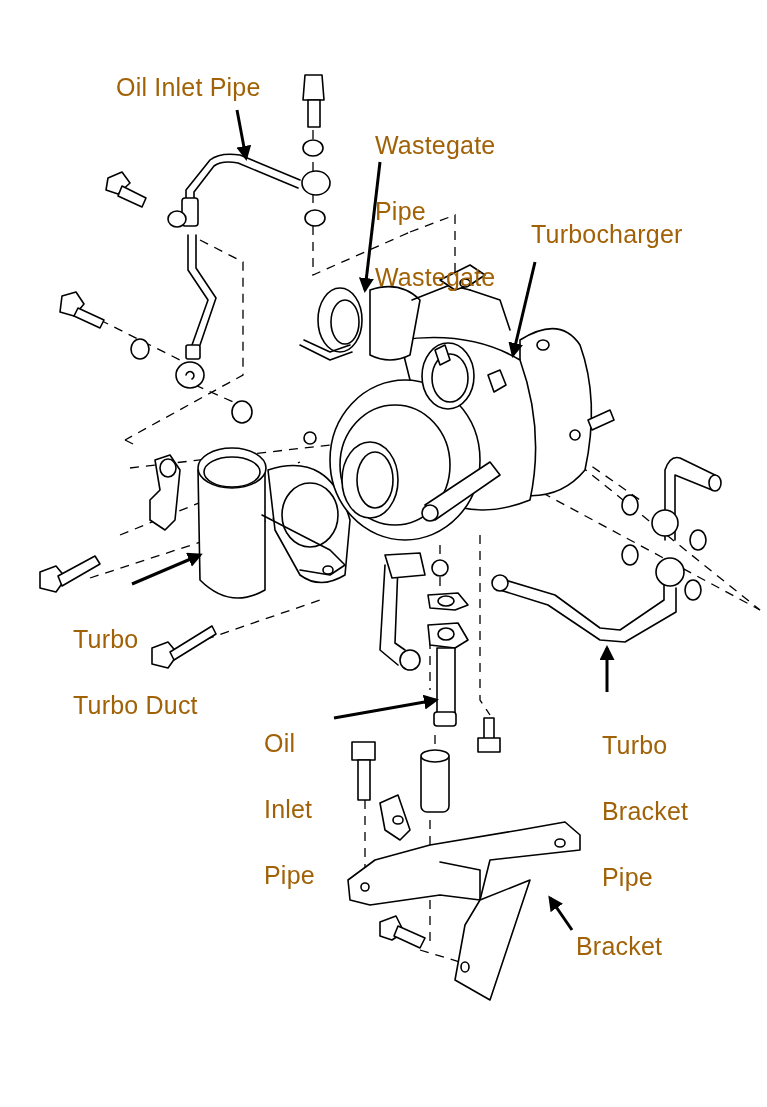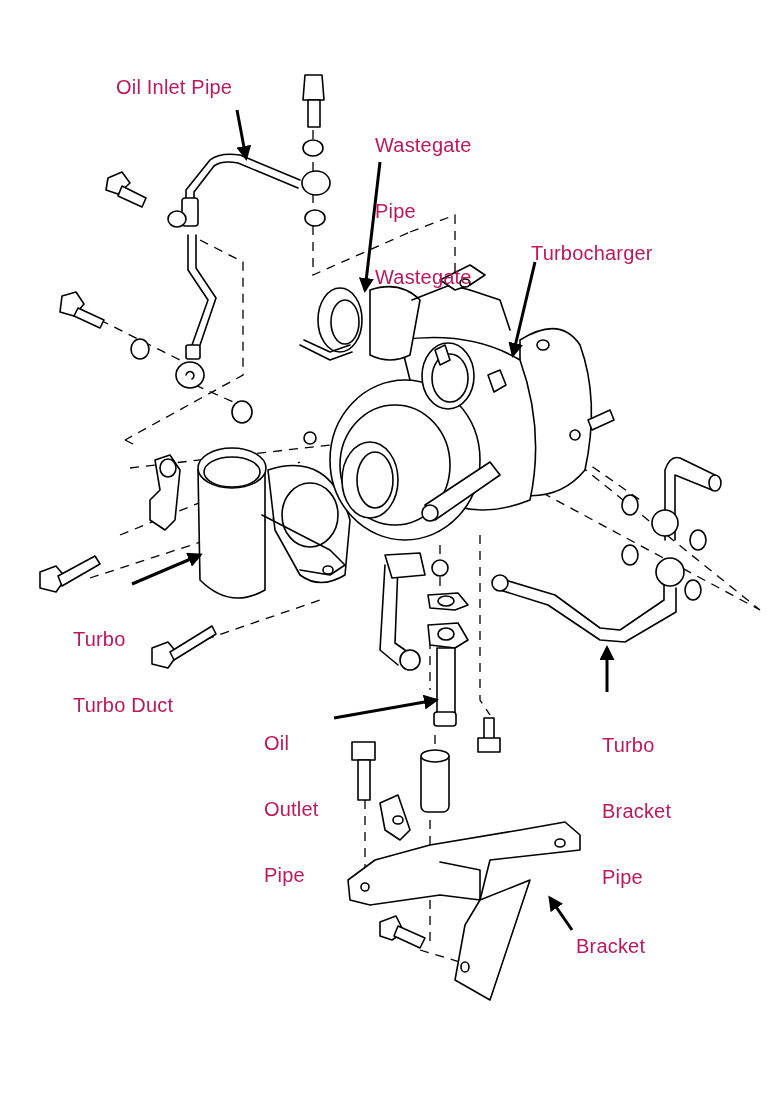--- a/index.html
+++ b/index.html
@@ -2,21 +2,21 @@
 <html><head>
 <meta charset="utf-8">
 <style>
   html, body { margin: 0; padding: 0; background: #ffffff; }
   body { width: 767px; height: 1107px; position: relative; overflow: hidden; font-family: "Liberation Sans", sans-serif; }
   #diagram { position: absolute; left: 0; top: 0; width: 767px; height: 1107px; }
   .ln { fill: none; stroke: #000; stroke-width: 1.6; stroke-linejoin: round; stroke-linecap: round; }
   .fillw { fill: #fff; stroke: #000; stroke-width: 1.6; stroke-linejoin: round; }
   .dash { fill: none; stroke: #000; stroke-width: 1.3; stroke-dasharray: 9 7; }
   .arrow { stroke: #000; stroke-width: 3; fill: none; }
-  .label { position: absolute; font-size: 20px; line-height: 22px; color: #be185d; white-space: pre; letter-spacing: 0.2px; }
+  .label { position: absolute; font-size: 25px; line-height: 22px; color: #a16207; white-space: pre; letter-spacing: 0.2px; }
 </style>
 </head>
 <body>
 
 <svg id="diagram" viewBox="0 0 767 1107" xmlns="http://www.w3.org/2000/svg">
   <defs>
     <marker id="ah" viewBox="0 0 10 10" refX="8" refY="5" markerWidth="5" markerHeight="5" orient="auto">
       <path d="M0,0 L10,5 L0,10 z" fill="#000"></path>
     </marker>
   </defs>
@@ -191,30 +191,30 @@
 </svg>
 
 <div class="label" style="left:116px; top:76px;">Oil Inlet Pipe</div>
 
 <div class="label" style="left:375px; top:90px;">
   <div>Wastegate</div>
   <div>Pipe</div>
   <div>Wastegate</div>
 </div>
 
-<div class="label" style="left:531px; top:242px;">Turbocharger</div>
+<div class="label" style="left:531px; top:223px;">Turbocharger</div>
 
 <div class="label" style="left:73px; top:584px;">
   <div>Turbo</div>
   <div>Turbo Duct</div>
 </div>
 
 <div class="label" style="left:264px; top:688px;">
   <div>Oil</div>
-  <div>Outlet</div>
+  <div>Inlet</div>
   <div>Pipe</div>
 </div>
 
 <div class="label" style="left:602px; top:690px;">
   <div>Turbo</div>
   <div>Bracket</div>
   <div>Pipe</div>
 </div>
 
 <div class="label" style="left:576px; top:935px;text-align:center;">Bracket</div>

